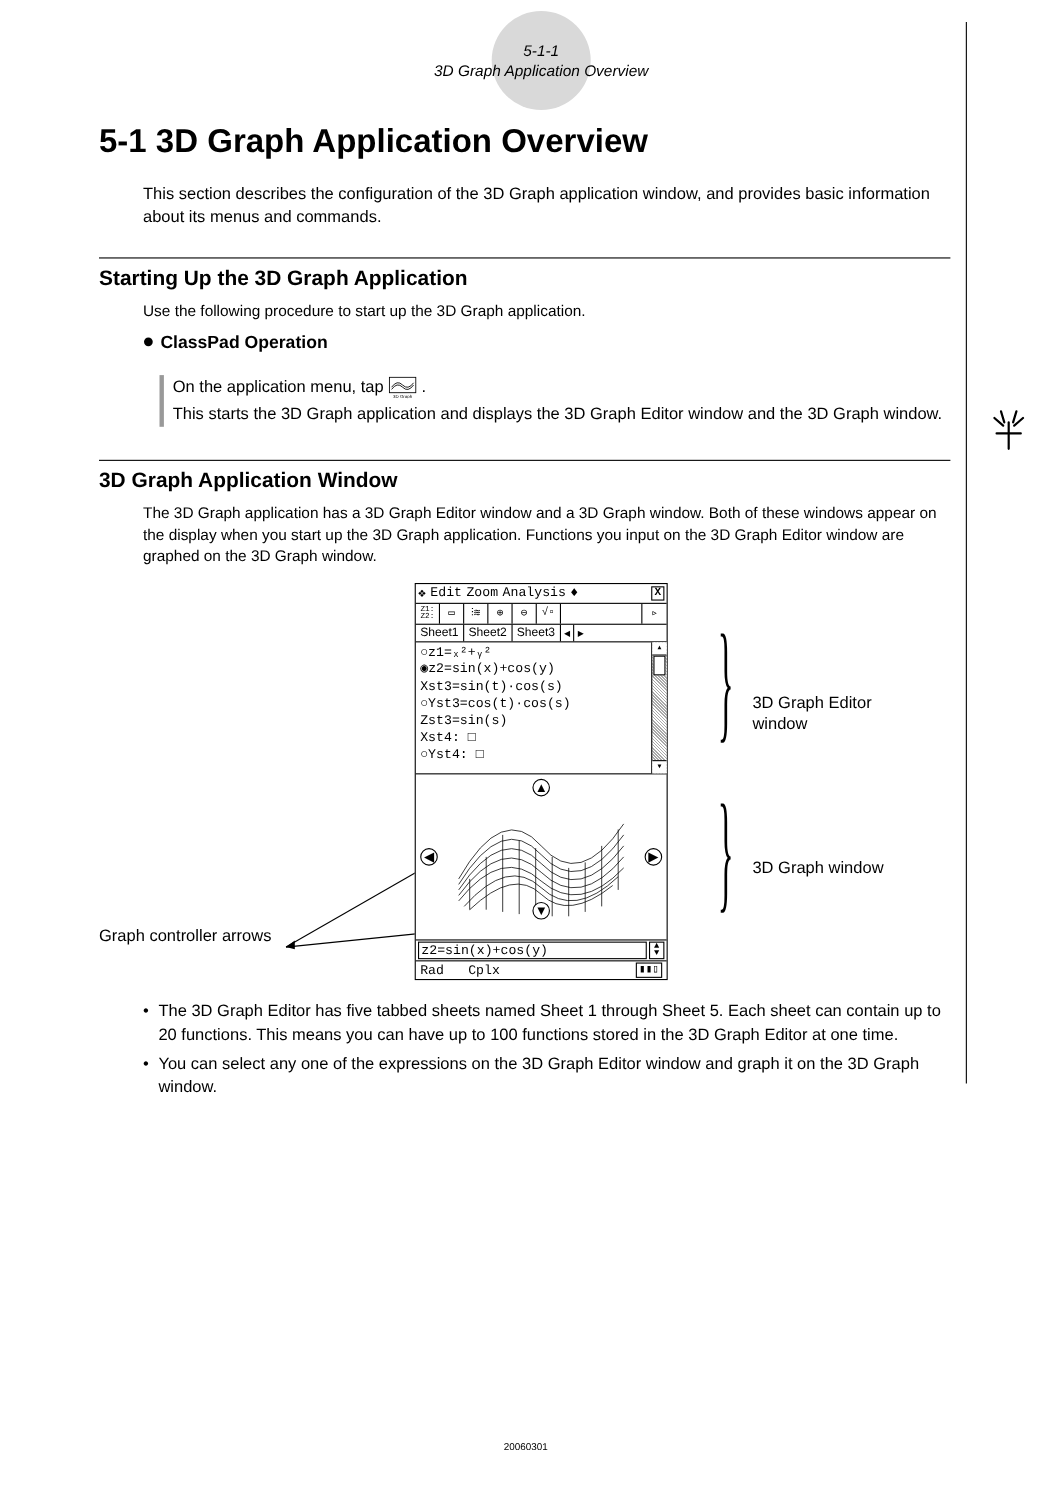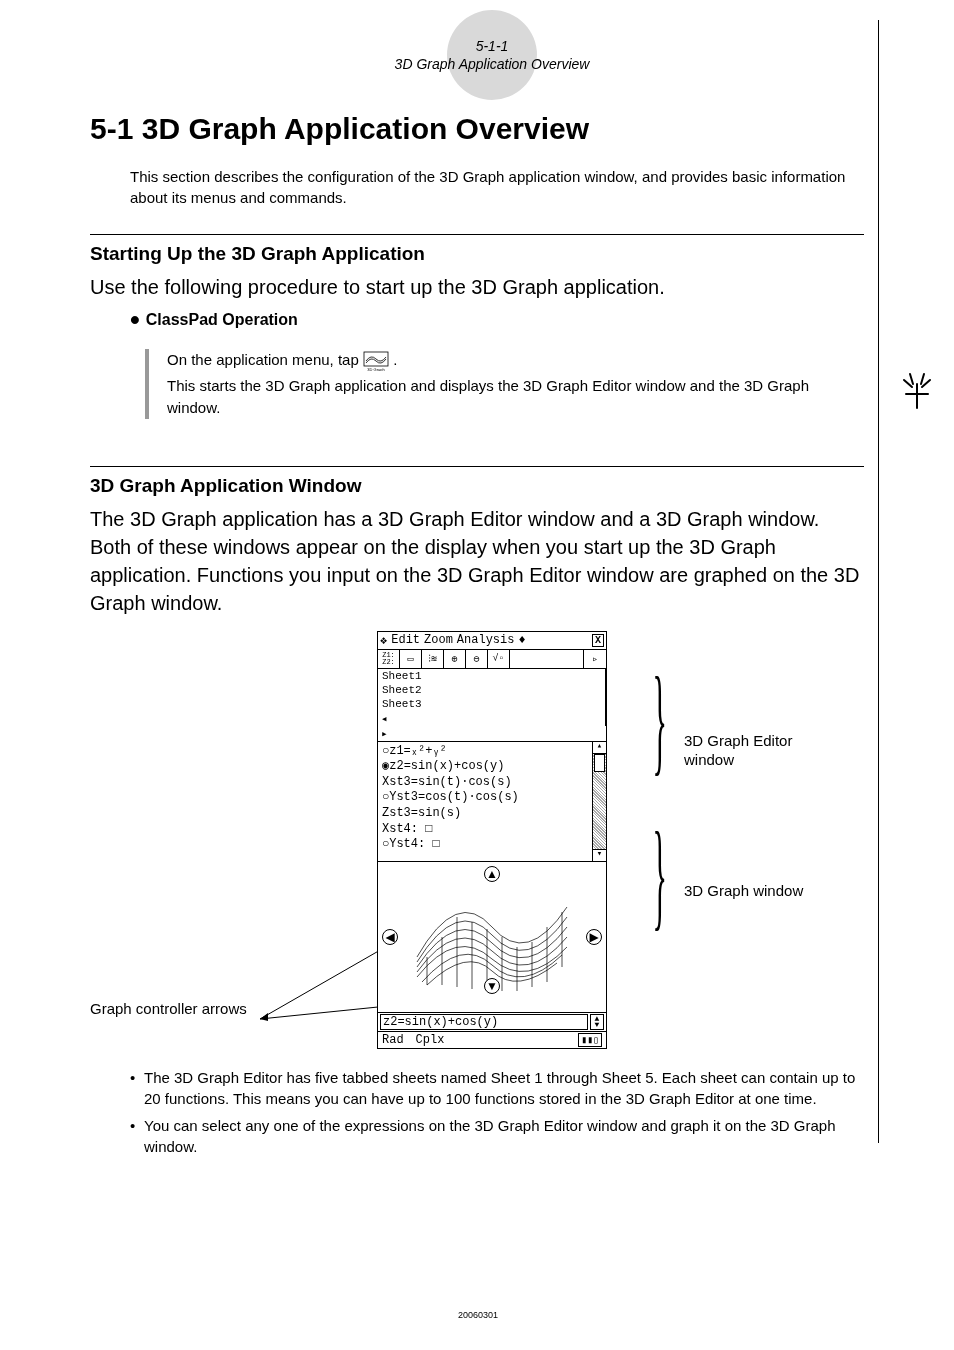--- a/index.html
+++ b/index.html
@@ -67,44 +67,45 @@
   .section-rule {
     border-top: 1.2px solid #000;
     margin: 0 30px 8px 0;
   }
   h2 {
     font-size: 19px;
     font-weight: bold;
     margin-bottom: 8px;
   }
   .body-text {
-    font-size: 20px;
+    font-size: 14px;
     line-height: 1.4;
+    margin-left: 40px;
     margin-right: 30px;
     margin-bottom: 10px;
   }
   .sub-h {
     font-size: 16px;
     font-weight: bold;
     margin-left: 40px;
     margin-bottom: 20px;
   }
   .sub-h::before {
     content: "\2022";
     font-size: 28px;
     line-height: 0;
     vertical-align: -4px;
     margin-right: 6px;
   }
   .proc-block {
     border-left: 4px solid #999;
     margin-left: 55px;
-    padding-left: 18px;
+    padding-left: 8px;
     margin-right: 30px;
-    margin-bottom: 47px;
+    margin-bottom: 30px;
   }
   .proc-line {
     font-size: 15px;
     line-height: 1.45;
     margin-bottom: 4px;
   }
   .app-icon {
     display: inline-block;
     width: 26px;
     height: 20px;
@@ -145,23 +146,22 @@
     border-right: 1px solid #000;
     padding: 1px 4px;
     display:flex;align-items:center;justify-content:center;
     min-width:22px;height:18px;
   }
   .toolbar .spacer { flex:1; }
   .toolbar .tb:last-child{border-right:none;}
   .tabrow {
     display:flex;
     border-bottom:1px solid #000;
-    font-family:Liberation Mono, monospace;
+    font-family:Liberation Sans, sans-serif;
     font-size:11px;
-    flex-direction:column;
   }
   .tabrow .tab{border-right:1px solid #000;padding:1px 4px;}
   .tabrow .arrow{padding:1px 3px;border-right:1px solid #000;}
   .editor{
     font-family:"Courier New",monospace;
     font-size:12px;
     line-height:1.3;
     padding:2px 2px 2px 4px;
     border-bottom:1.5px solid #000;
     position:relative;
@@ -188,21 +188,21 @@
   .gctrl.rt{right:4px;top:50%;transform:translateY(-50%);}
   .formula-bar{
     border-top:1px solid #000;border-bottom:1px solid #000;
     font-family:"Courier New",monospace;font-size:12px;
     padding:1px 2px;display:flex;
   }
   .formula-bar .box{border:1px solid #000;flex:1;padding:0 2px;}
   .formula-bar .ud{width:14px;border:1px solid #000;margin-left:2px;font-size:8px;display:flex;flex-direction:column;align-items:center;line-height:6px;padding-top:1px;}
   .statusbar{
     font-family:"Courier New",monospace;font-size:12px;
-    padding:1px 4px;display:flex;gap:12px;
+    padding:1px 4px;display:flex;gap:22px;
   }
   .statusbar .batt{margin-left:auto;font-size:10px;border:1px solid #000;padding:0 2px;}
   .side-label{
     position:absolute;font-size:15px;line-height:1.3;
   }
   .brace{
     position:absolute;font-size:120px;font-family:serif;font-weight:100;
     transform:scaleX(0.25);
   }
   ul.notes{

